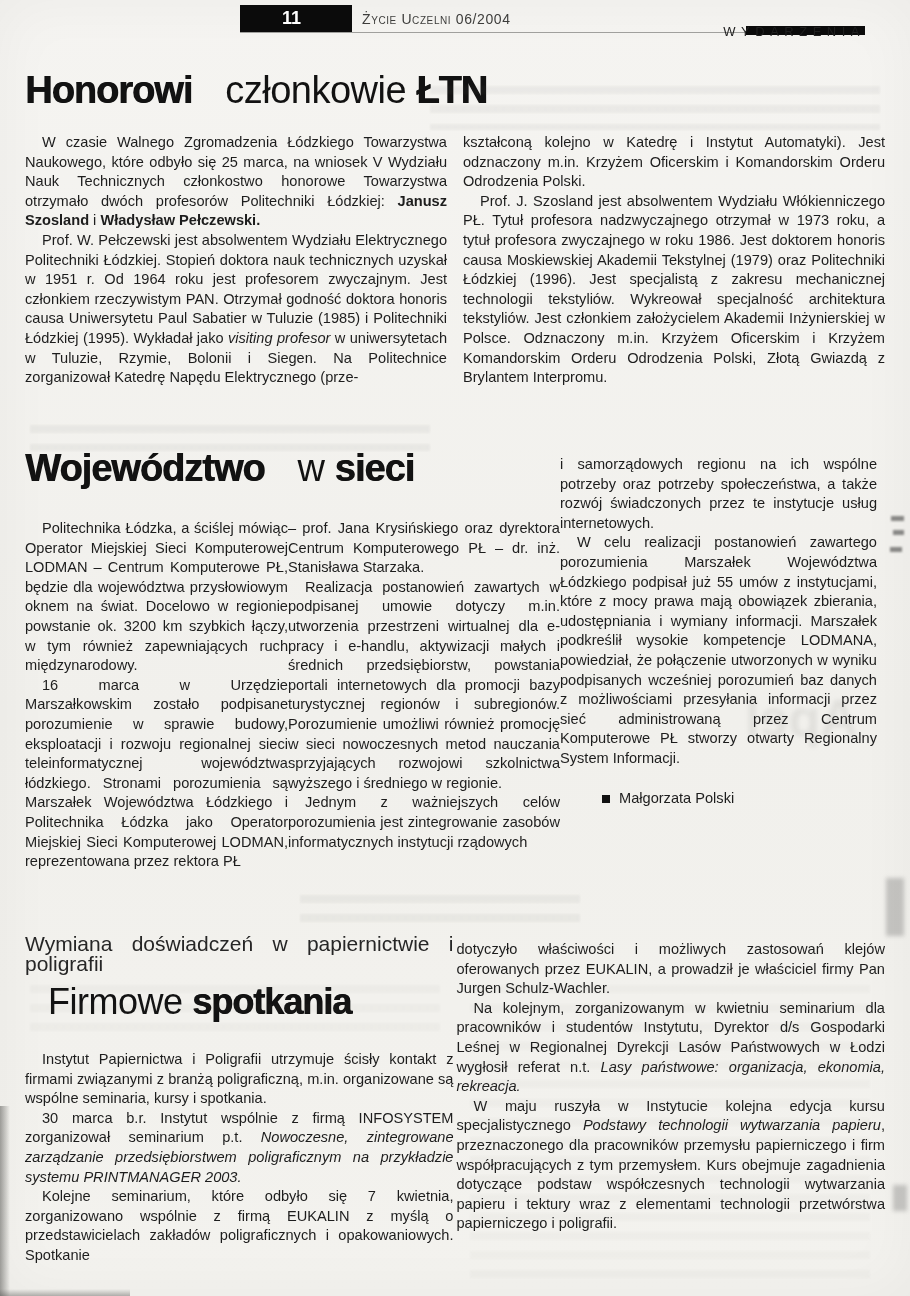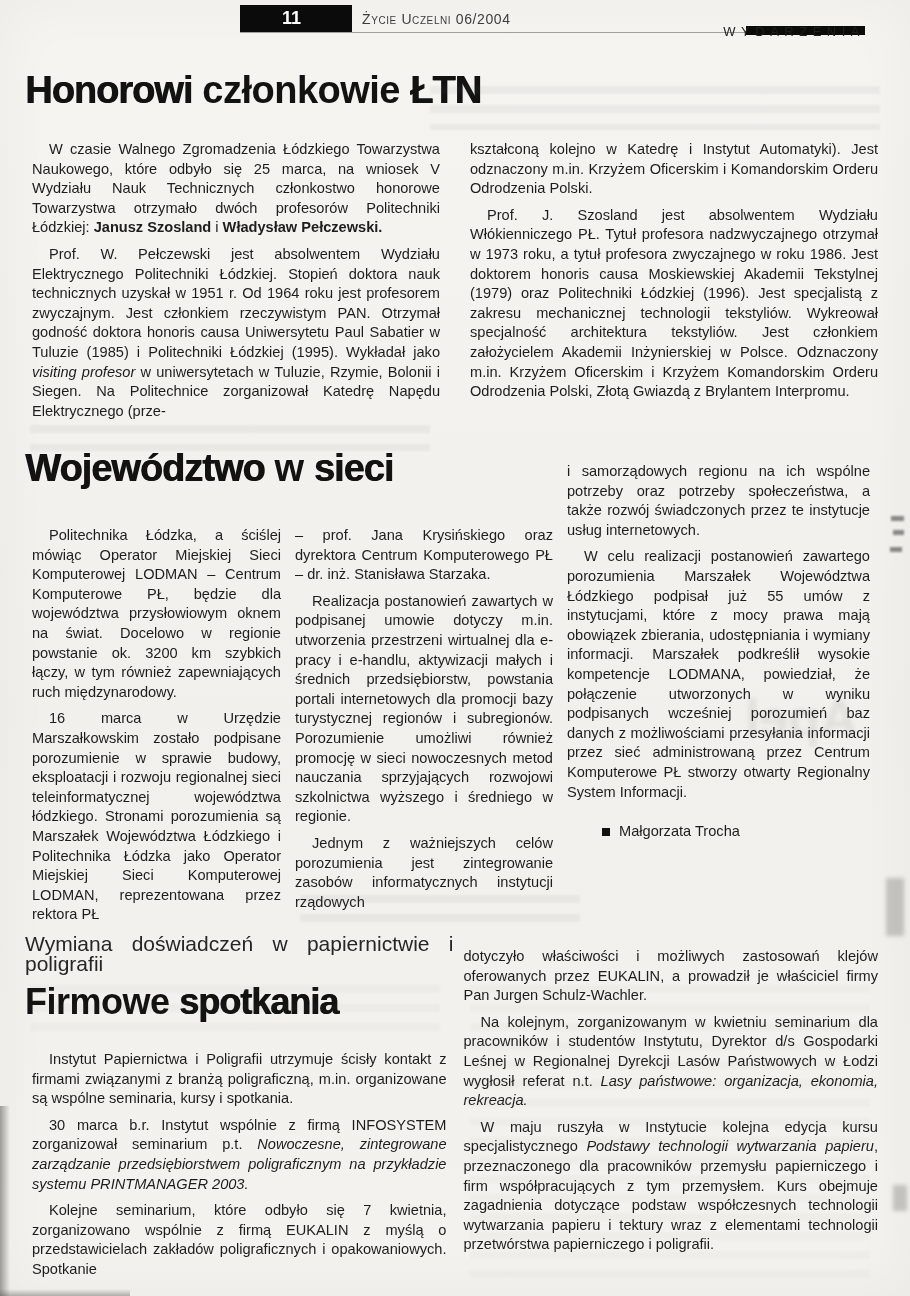--- a/index.html
+++ b/index.html
@@ -17,25 +17,25 @@
   .masthead { position:absolute; left:362px; top:11px; font-size:14px; color:#3d3d3b;
     font-variant:small-caps; letter-spacing:0.6px; }
   .header-rule { position:absolute; left:240px; top:32px; width:625px; height:1px; background:#a0a09d; }
   .section-bar { position:absolute; left:746px; top:26px; width:119px; height:9px; background:#0b0b0b; }
   .section-label { position:absolute; right:45px; top:24px; font-size:13px; letter-spacing:5.5px;
     font-weight:500; color:#1f1f1f; }
 
   
   .headline { margin:0; font-size:38px; line-height:1.08; color:#121212; font-weight:400; }
   .hl-heavy { font-weight:bold; letter-spacing:-1px; text-shadow:0.7px 0 0 currentColor; }
-  .hl-light { font-weight:700; letter-spacing:-0.5px; }
+  .hl-light { font-weight:400; letter-spacing:-0.5px;padding-left:23px; }
 
   
   .body-text { font-size:14.6px; line-height:19.6px; text-align:justify; color:#1d1d1d; }
-  .body-text p { margin:7px; }
+  .body-text p { margin:0; }
   .indent { text-indent:17px; }
   .body-text b { font-weight:bold; }
   .body-text em { }
 
   
   .art1 { position:absolute; left:25px; top:70px; width:860px; }
   .art1 .cols { display:grid; grid-template-columns:1fr 1fr; column-gap:16px; margin-top:22px; }
 
   
   .art2 { position:absolute; left:25px; top:448px; width:852px;
@@ -102,21 +102,21 @@
       <p class="indent">16 marca w Urzędzie Marszałkowskim zostało podpisane porozumienie w sprawie budowy, eksploatacji i rozwoju regionalnej sieci teleinformatycznej województwa łódzkiego. Stronami porozumienia są Marszałek Województwa Łódzkiego i Politechnika Łódzka jako Operator Miejskiej Sieci Komputerowej LODMAN, reprezentowana przez rektora PŁ</p>
     </div>
     <div class="c2">
       <p>– prof. Jana Krysińskiego oraz dyrektora Centrum Komputerowego PŁ – dr. inż. Stanisława Starzaka.</p>
       <p class="indent">Realizacja postanowień zawartych w podpisanej umowie dotyczy m.in. utworzenia przestrzeni wirtualnej dla e-pracy i e-handlu, aktywizacji małych i średnich przedsiębiorstw, powstania portali internetowych dla promocji bazy turystycznej regionów i subregionów. Porozumienie umożliwi również promocję w sieci nowoczesnych metod nauczania sprzyjających rozwojowi szkolnictwa wyższego i średniego w regionie.</p>
       <p class="indent">Jednym z ważniejszych celów porozumienia jest zintegrowanie zasobów informatycznych instytucji rządowych</p>
     </div>
     <div class="c3">
       <p>i samorządowych regionu na ich wspólne potrzeby oraz potrzeby społeczeństwa, a także rozwój świadczonych przez te instytucje usług internetowych.</p>
       <p class="indent">W celu realizacji postanowień zawartego porozumienia Marszałek Województwa Łódzkiego podpisał już 55 umów z instytucjami, które z mocy prawa mają obowiązek zbierania, udostępniania i wymiany informacji. Marszałek podkreślił wysokie kompetencje LODMANA, powiedział, że połączenie utworzonych w wyniku podpisanych wcześniej porozumień baz danych z możliwościami przesyłania informacji przez sieć administrowaną przez Centrum Komputerowe PŁ stworzy otwarty Regionalny System Informacji.</p>
-      <div class="byline"><span class="byline-square"></span><span>Małgorzata Trocha</span></div>
+      <div class="byline"><span class="byline-square"></span><span>Małgorzata Polski</span></div>
     </div>
   </section>
 
   <section class="art3 body-text">
     <div class="leftcol">
       <div class="kicker">Wymiana doświadczeń w papiernictwie i poligrafii</div>
       <h1 class="headline"><span class="hl-light">Firmowe </span><span class="hl-heavy">spotkania</span></h1>
       <p class="indent">Instytut Papiernictwa i Poligrafii utrzymuje ścisły kontakt z firmami związanymi z branżą poligraficzną, m.in. organizowane są wspólne seminaria, kursy i spotkania.</p>
       <p class="indent"><span>30 marca b.r. Instytut wspólnie z firmą INFOSYSTEM zorganizował seminarium p.t. </span><em>Nowoczesne, zintegrowane zarządzanie przedsiębiorstwem poligraficznym na przykładzie systemu PRINTMANAGER 2003.</em></p>
       <p class="indent">Kolejne seminarium, które odbyło się 7 kwietnia, zorganizowano wspólnie z firmą EUKALIN z myślą o przedstawicielach zakładów poligraficznych i opakowaniowych. Spotkanie</p>

